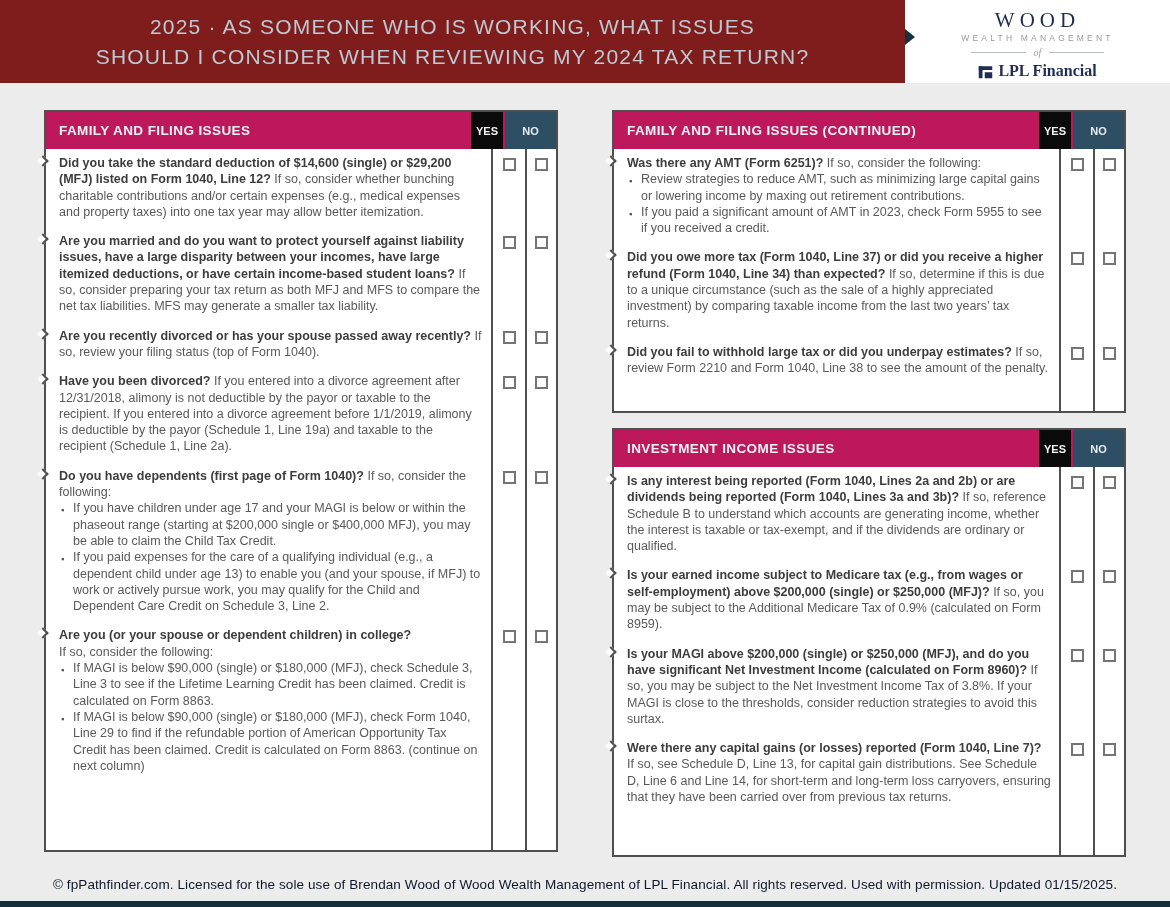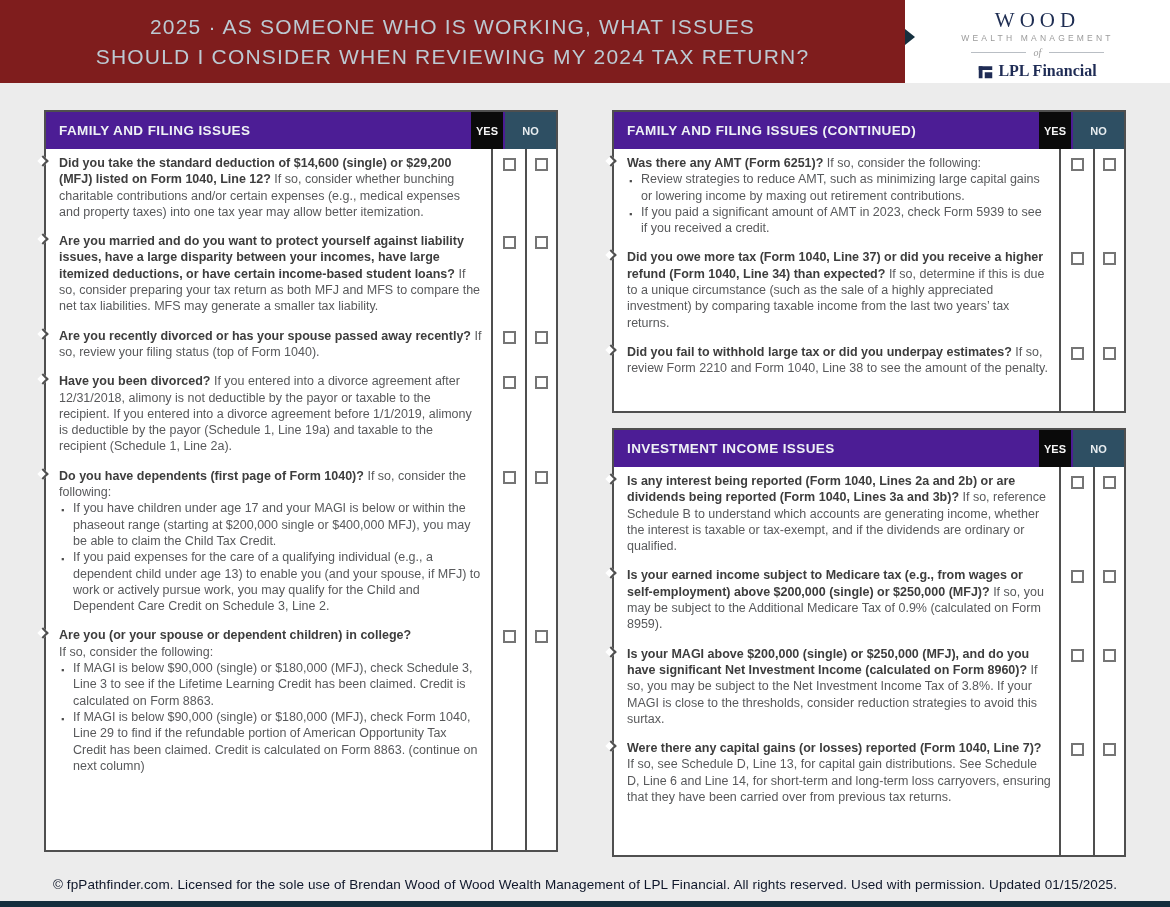--- a/index.html
+++ b/index.html
@@ -48,21 +48,21 @@
   .col-right { position:absolute; left:612px; top:110px; width:514px; }
   .col-right .sect + .sect { margin-top:15px; }
   .sect {
     border:2px solid #4f4f4f; background:#ffffff;
     display:flex; flex-direction:column;
   }
   .sect-left   { min-height:742px; }
   .sect-right1 { min-height:303px; }
   .sect-right2 { min-height:429px; }
   
-  .shead { display:flex; align-items:stretch; background:#4c1d95; height:37px; flex:none; }
+  .shead { display:flex; align-items:stretch; background:#be185d; height:37px; flex:none; }
   .stitle {
     flex:1; display:flex; align-items:center; padding-left:13px;
     color:#eef2f5; font-weight:bold; font-size:13.5px; letter-spacing:0.4px;
   }
   .hyes, .hno {
     display:flex; align-items:center; justify-content:center;
     font-size:11px; font-weight:bold; margin-left:2px;
   }
   .hyes { width:32px; background:#0a0a0a; color:#f5f5f5; }
   .hno  { width:51px; background:#2e4f63; color:#e8edf0; }
@@ -238,21 +238,21 @@
     <div class="qrow">
       <span class="chev"></span>
       <div class="qtext">
         <p class="qp"><span class="qb">Was there any AMT (Form 6251)?</span> <span>If so, consider the following:</span></p>
         <div class="bullet">
             <span class="bmark"></span>
             <span class="btext">Review strategies to reduce AMT, such as minimizing large capital gains or lowering income by maxing out retirement contributions.</span>
           </div>
         <div class="bullet">
             <span class="bmark"></span>
-            <span class="btext">If you paid a significant amount of AMT in 2023, check Form 5939 to see if you received a credit.</span>
+            <span class="btext">If you paid a significant amount of AMT in 2023, check Form 5955 to see if you received a credit.</span>
           </div>
       </div>
       <div class="ycol">
           <span class="cb"></span>
         </div>
       <div class="ncol">
           <span class="cb"></span>
         </div>
     </div>
 

